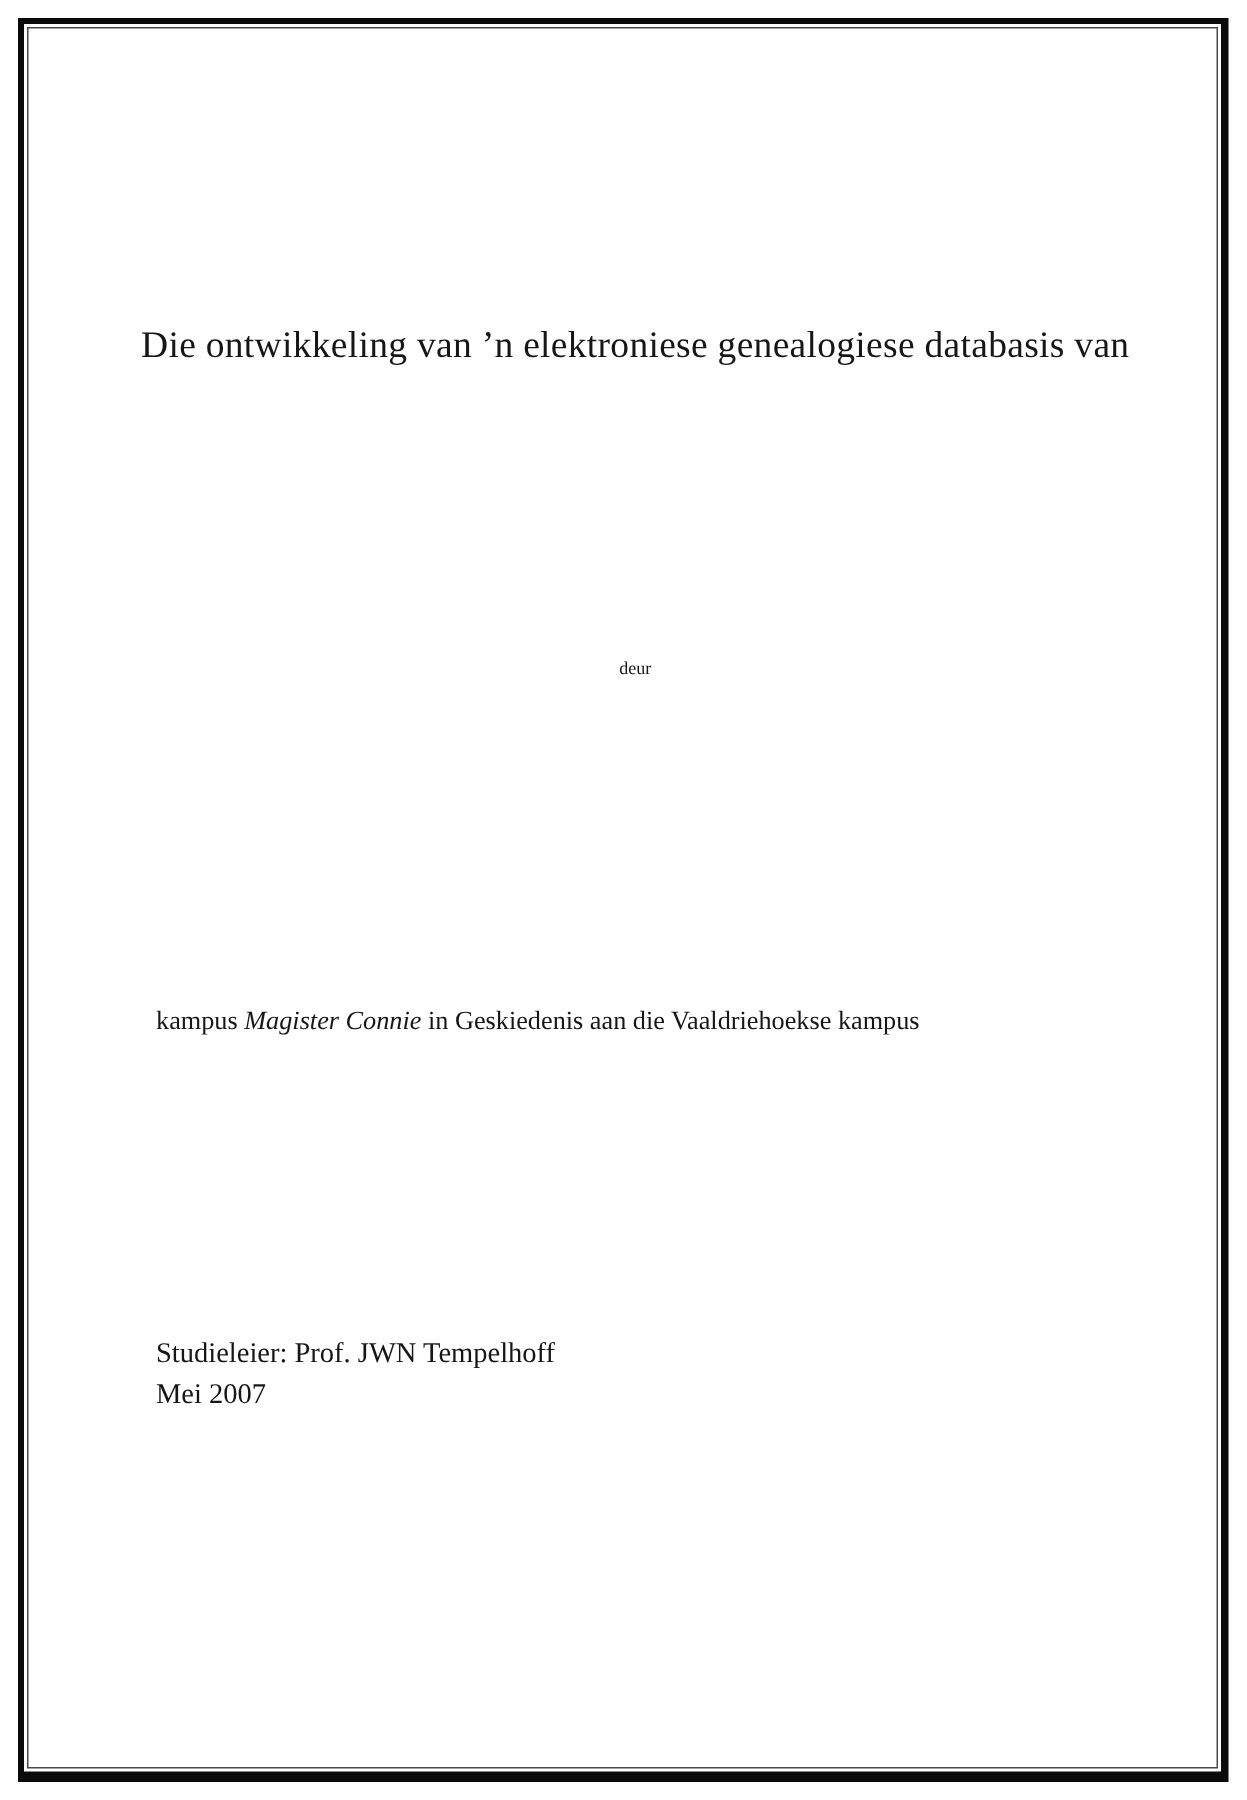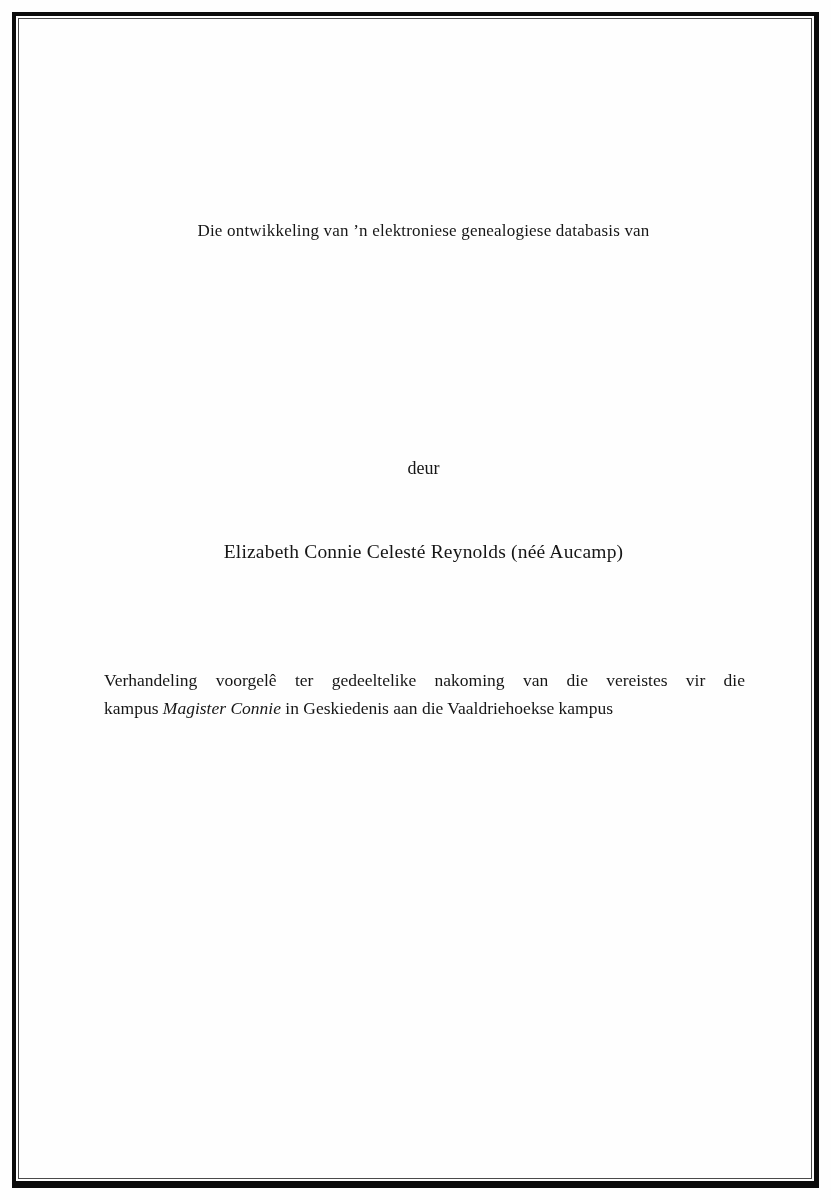--- a/index.html
+++ b/index.html
@@ -21,28 +21,28 @@
   }
   .frame-inner {
     position: absolute; inset: 2px;
     border: 1px solid #4a4a4a;
   }
 
   .centered { position: absolute; left: 30px; right: 14px; text-align: center; }
 
   .title {
     top: 210px;
-    font-size: 17px; font-weight: 400;
+    font-size: 25px; font-weight: 400;
     line-height: 42px;
     letter-spacing: 0.2px;
     margin: 0;
   }
   .title-line { display: block; }
 
-  .byline { top: 458px; font-size: 18px; }
+  .byline { top: 438px; font-size: 12px; }
 
   .author { top: 541px; font-size: 19.5px; letter-spacing: 0.2px; }
 
   .statement {
     position: absolute; left: 104px; width: 641px; top: 666px;
     font-size: 17.5px; line-height: 28px;
     margin: 0;
   }
   .st-line { display: block; }
   .st-justify { text-align: justify; text-align-last: justify; }
@@ -76,22 +76,24 @@
   <div class="frame-outer">
     <div class="frame-inner"></div>
   </div>
 
   <h1 class="centered title">
     <span class="title-line">Die ontwikkeling van ’n elektroniese genealogiese databasis van</span>
   </h1>
 
   <div class="centered byline">deur</div>
 
-  <div class="centered author">Elizabeth Connie Celesté Reynolds (néé Aucamp)</div>
 
   <p class="statement">
-    <span class="st-line st-justify">Verhandeling voorgelê ter gedeeltelike nakoming van die vereistes vir die</span>
     <span class="st-line"><span>kampus </span><em>Magister Connie</em><span> in Geskiedenis aan die Vaaldriehoekse kampus</span></span>
   </p>
 
+  <div class="supervisor-block">
+    <div>Studieleier: Prof. JWN Tempelhoff</div>
+    <div>Mei 2007</div>
+  </div>
 
 
 </div>
 
 </body></html>

